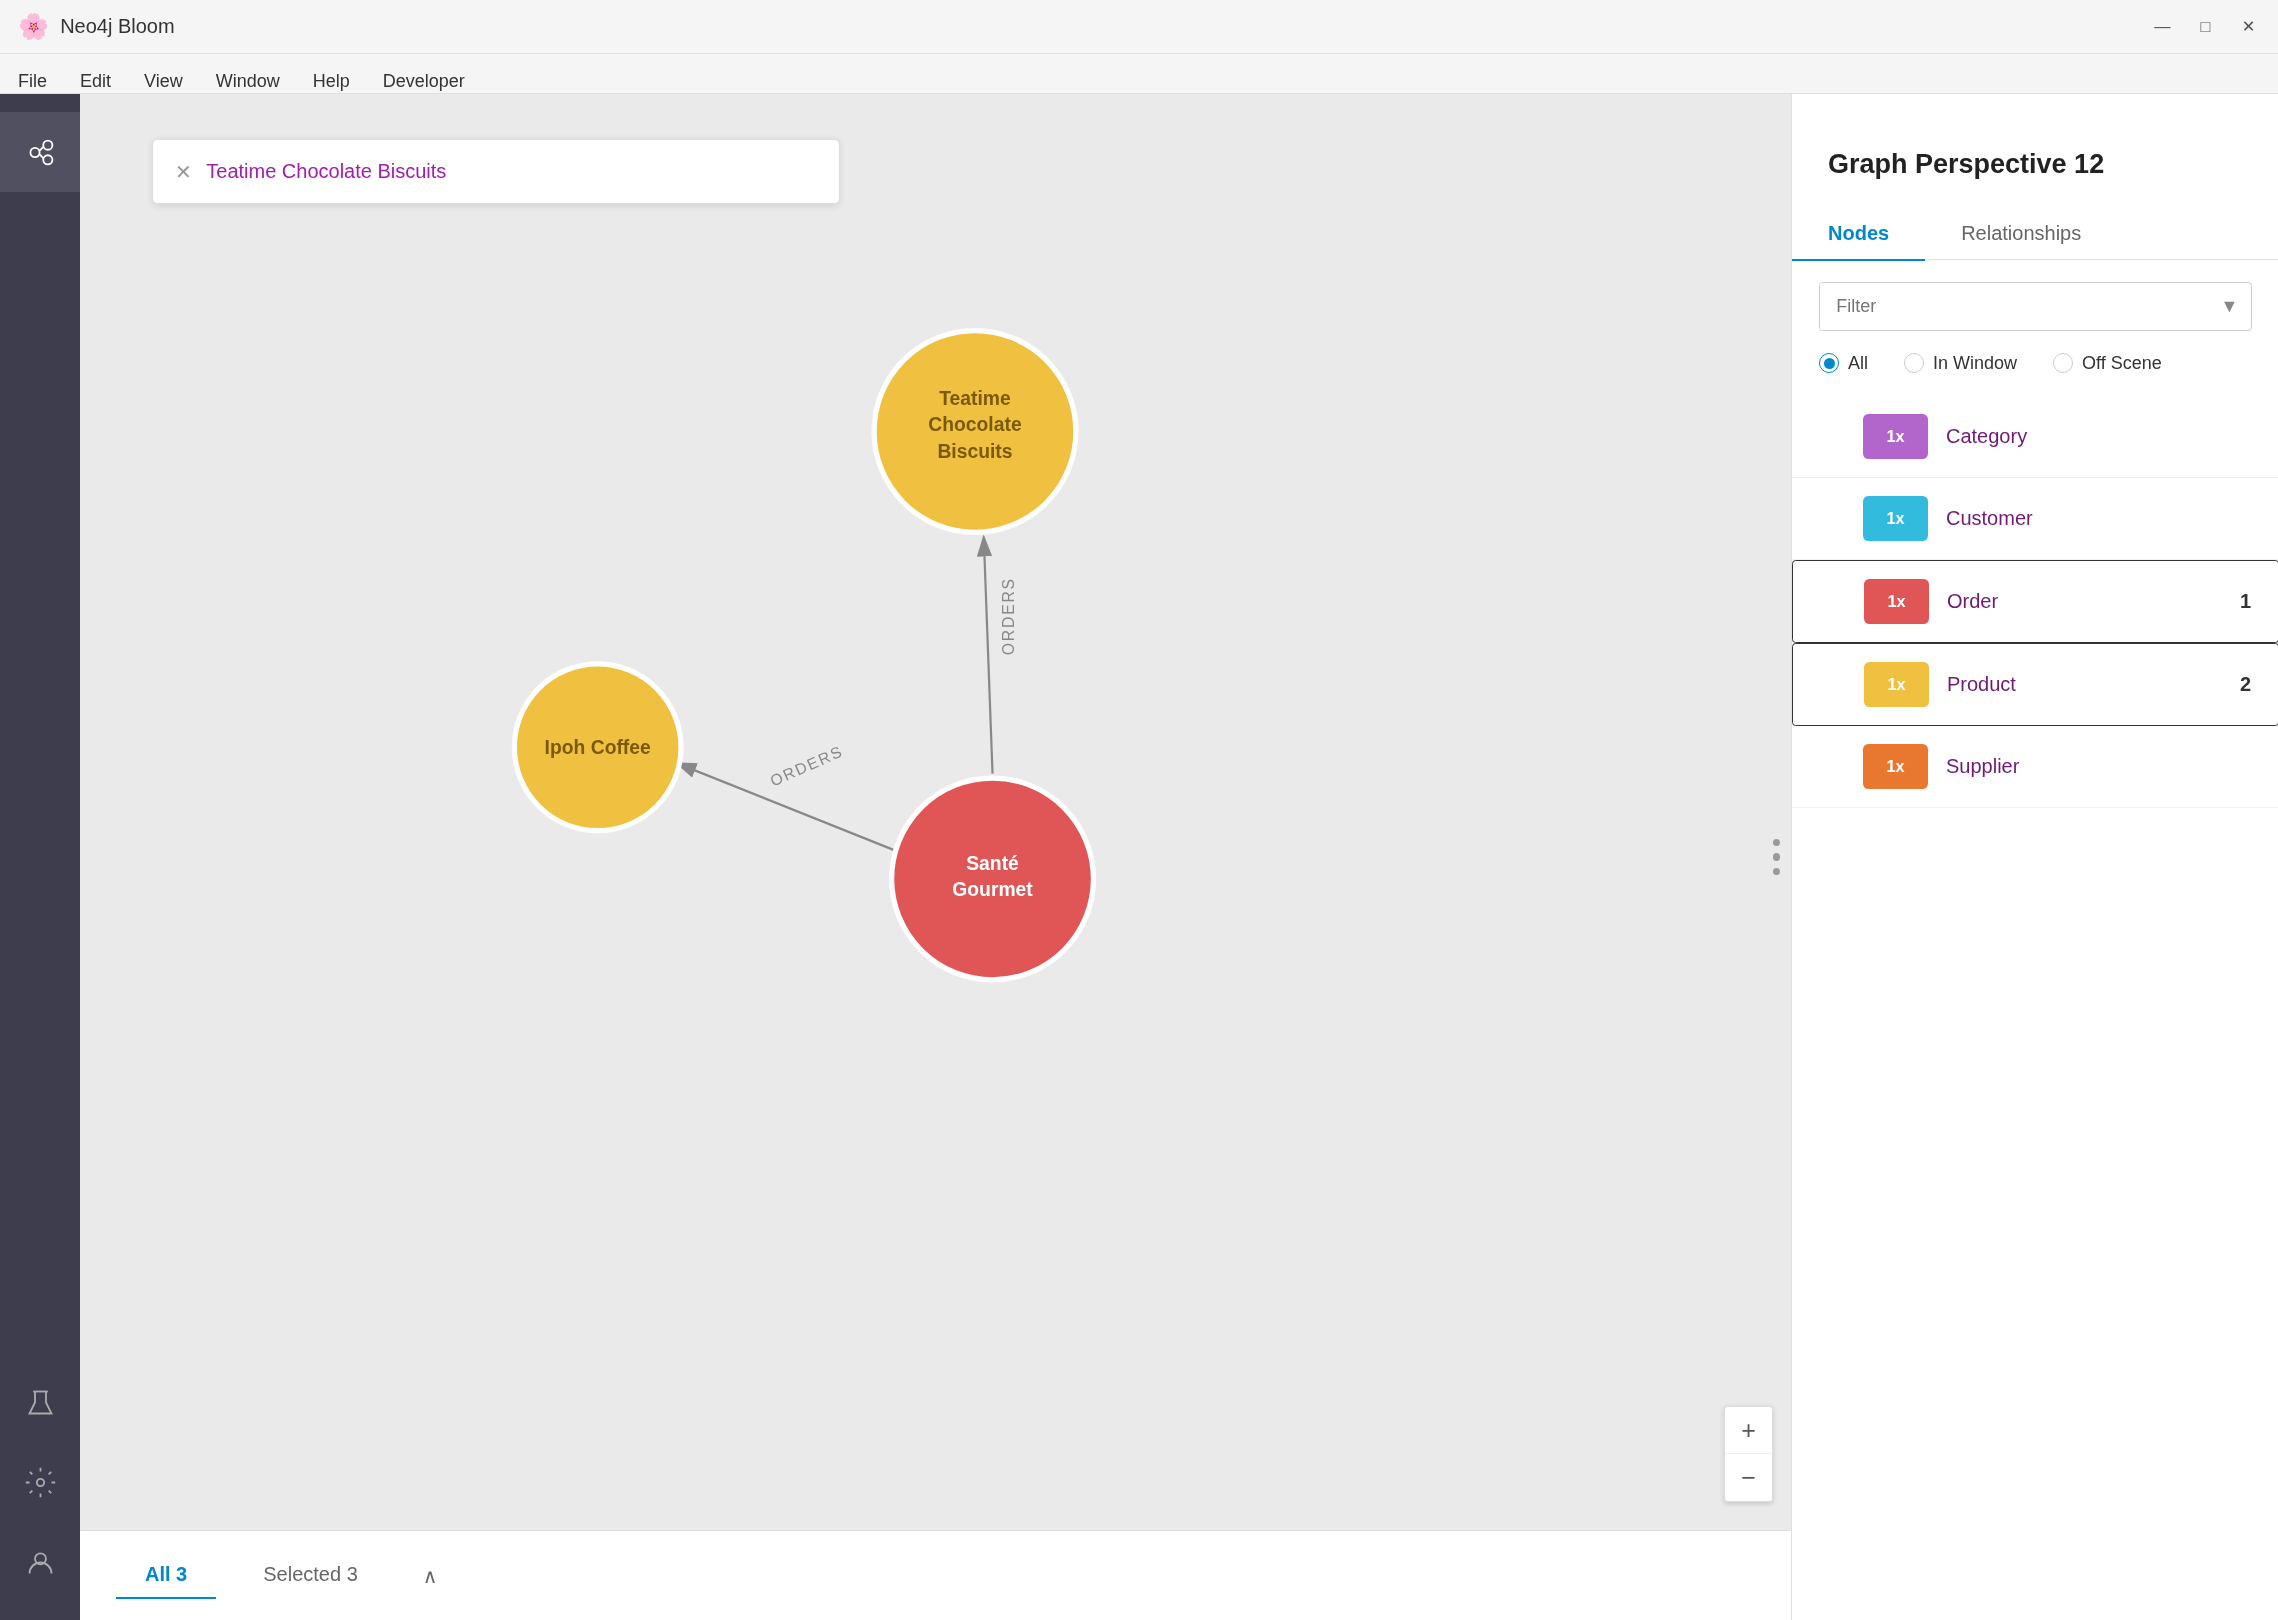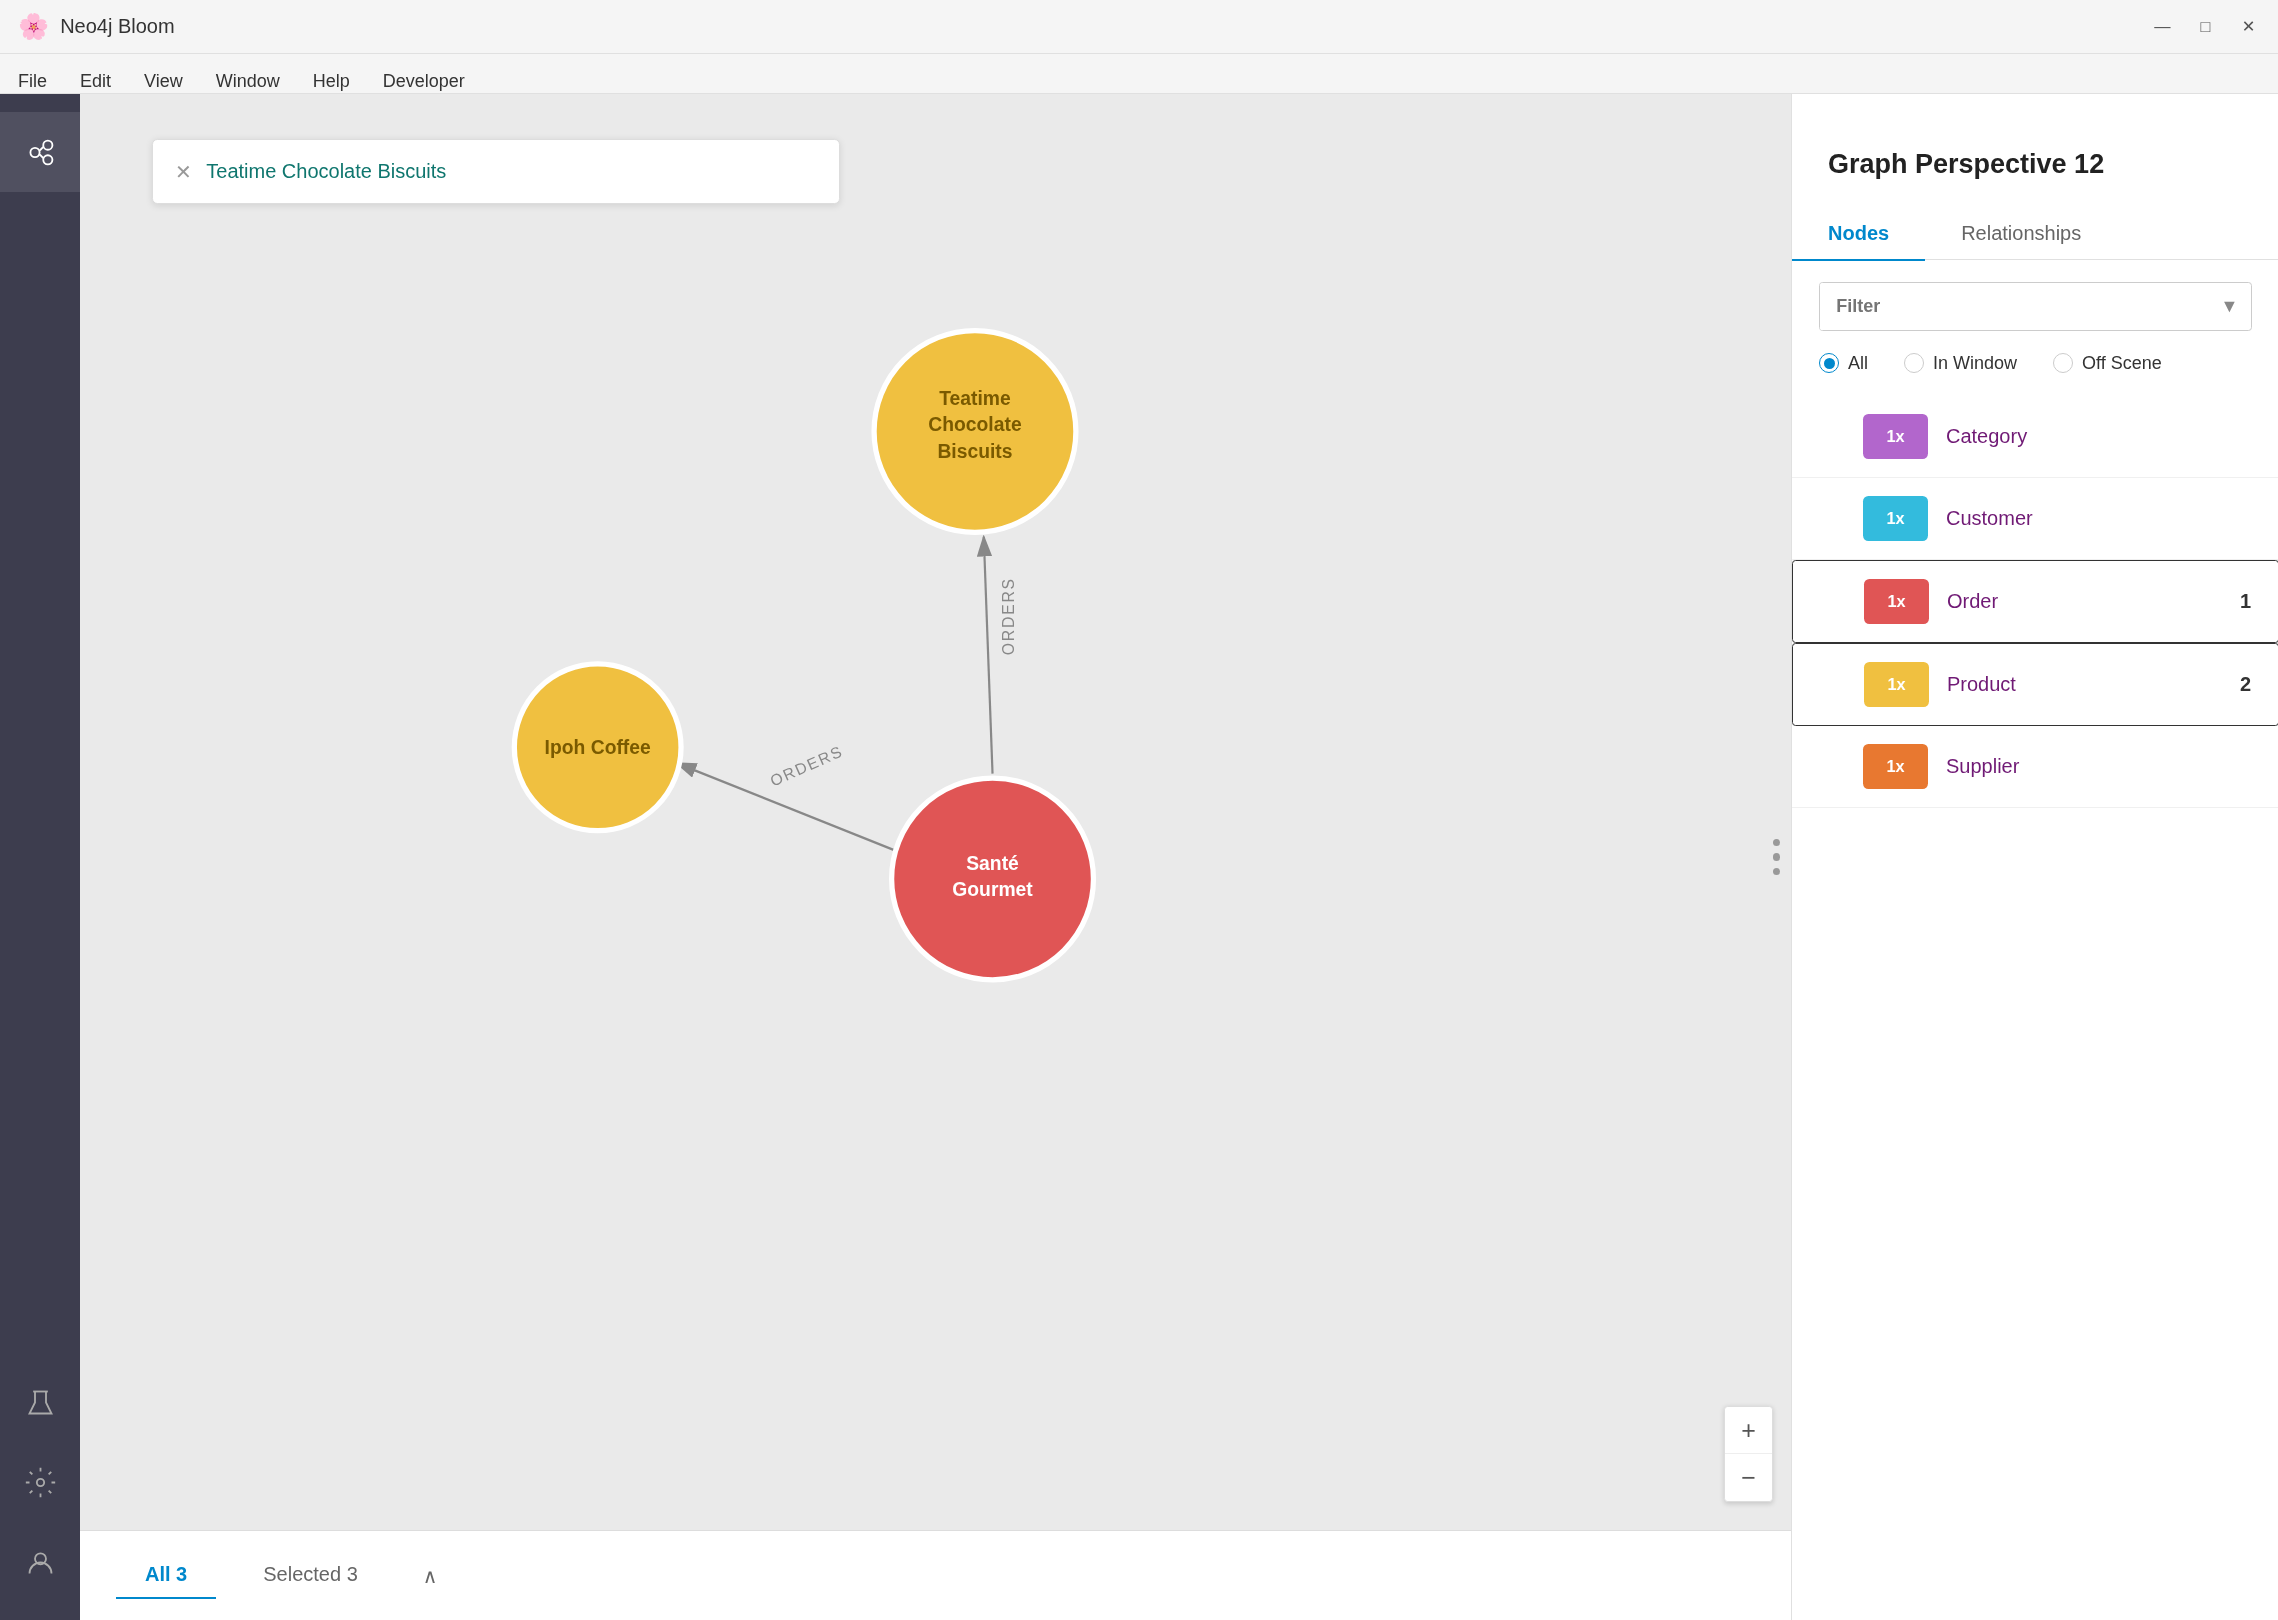--- a/index.html
+++ b/index.html
@@ -76,21 +76,21 @@
       background: white;
       border: 0.9px solid #ddd;
       border-radius: 5.4px;
       display: flex;
       align-items: center;
       padding: 0 22px;
       gap: 14.5px;
       box-shadow: 0 1.8px 7.2px rgba(0,0,0,0.1);
     }
     .search-close { color: #999; font-size: 20px; cursor: pointer; }
-    .search-text { font-size: 20px; color: #0f766e; }
+    .search-text { font-size: 20px; color: #a21caf; }
 
     
     .graph-canvas { width: 100%; height: 100%; }
 
     
     .bottom-bar {
       position: absolute;
       bottom: 0;
       left: 0;
       right: 0;
@@ -195,21 +195,20 @@
       border-radius: 3.6px;
       overflow: hidden;
     }
     .filter-input {
       flex: 1;
       padding: 12.7px 16.3px;
       font-size: 18px;
       border: none;
       outline: none;
       color: #333;
-      font-weight: bold;
     }
     .filter-icon { padding: 12.7px; color: #888; font-size: 18px; }
 
     
     .radio-row {
       display: flex;
       align-items: flex-end;
       gap: 36px;
       padding: 0 27px 22px 27px;
     }

